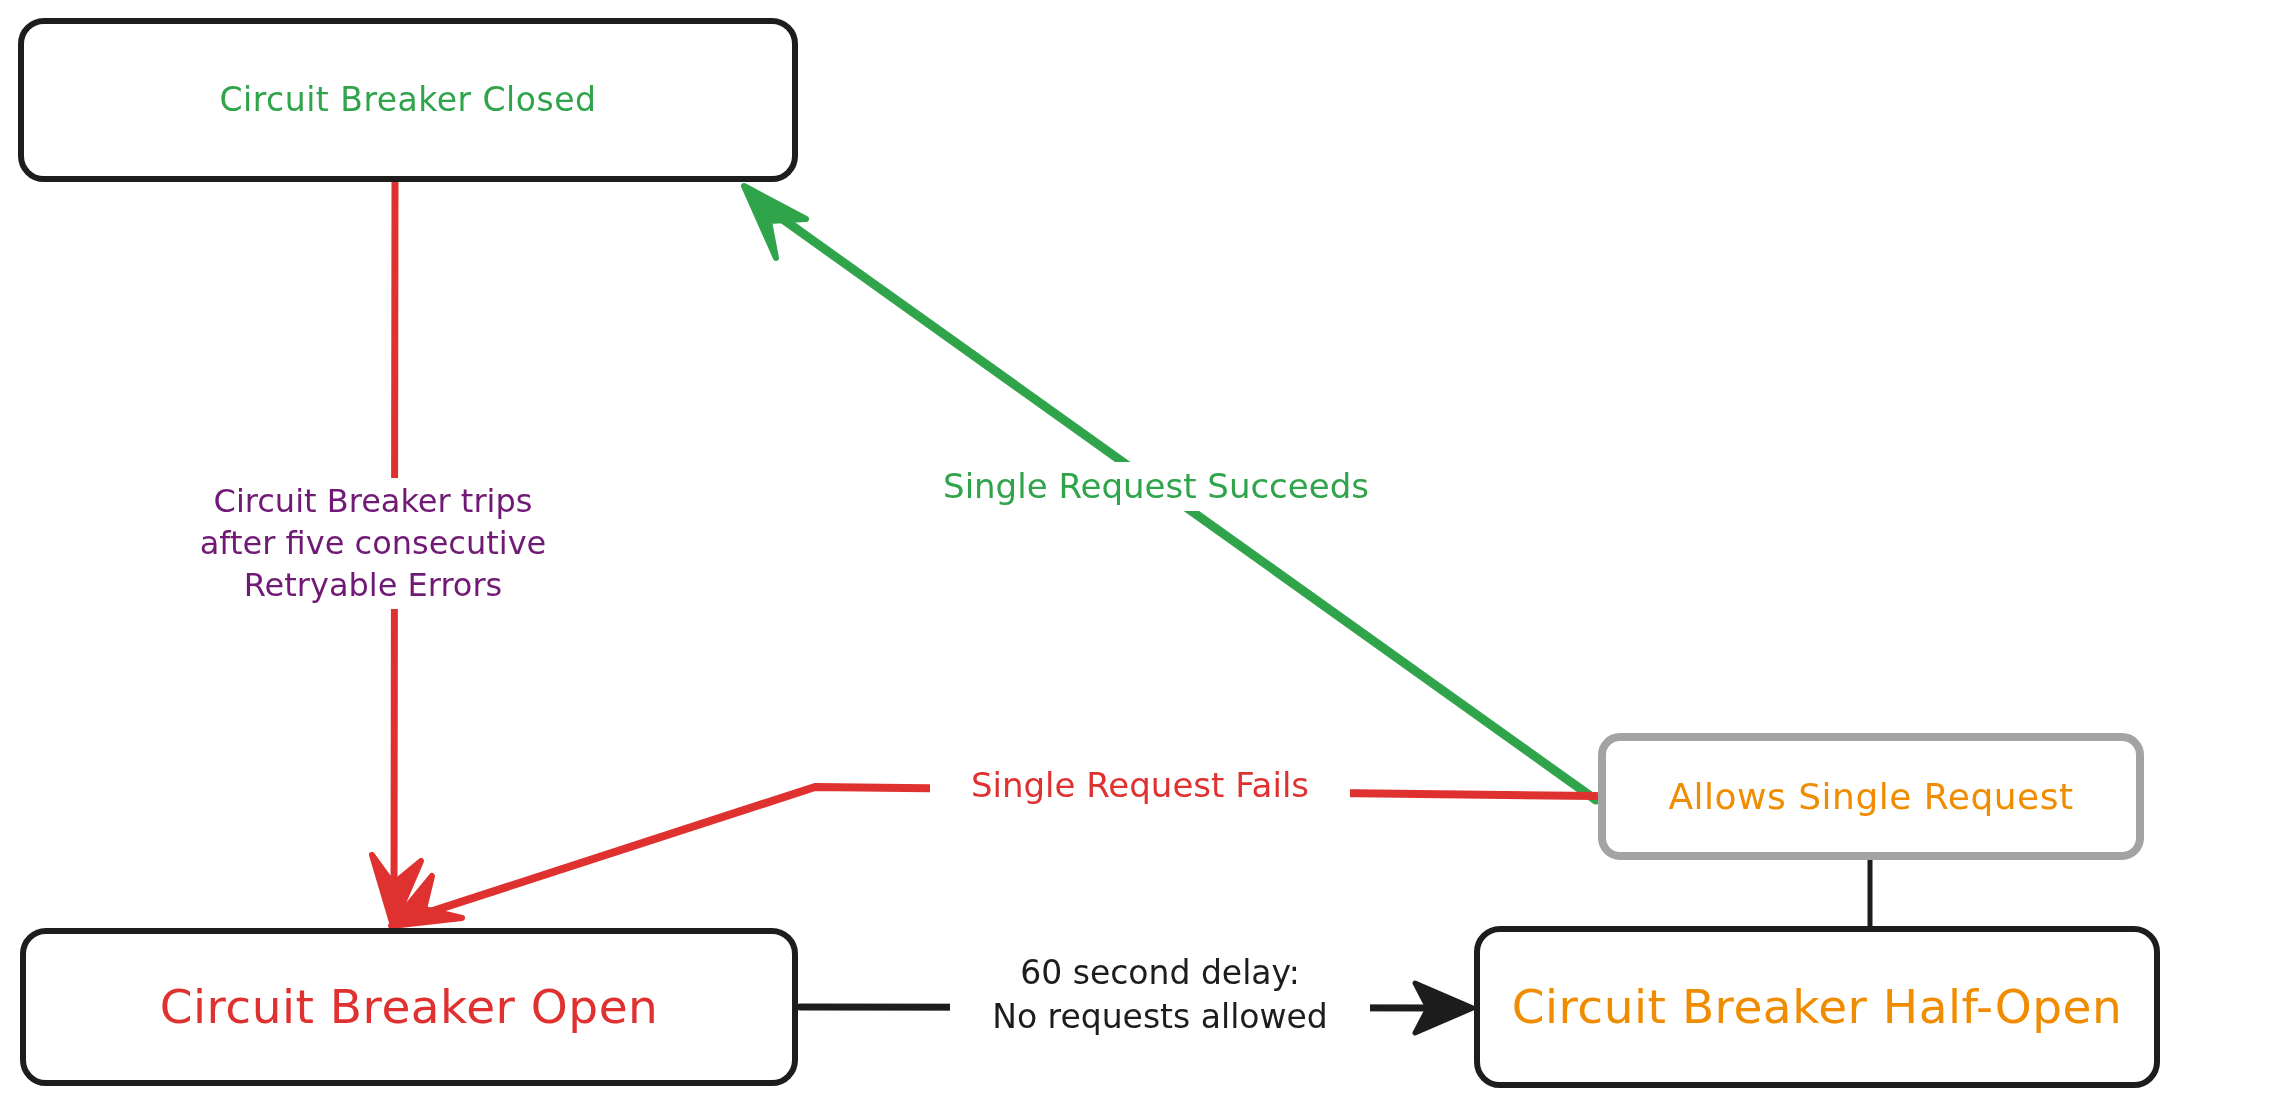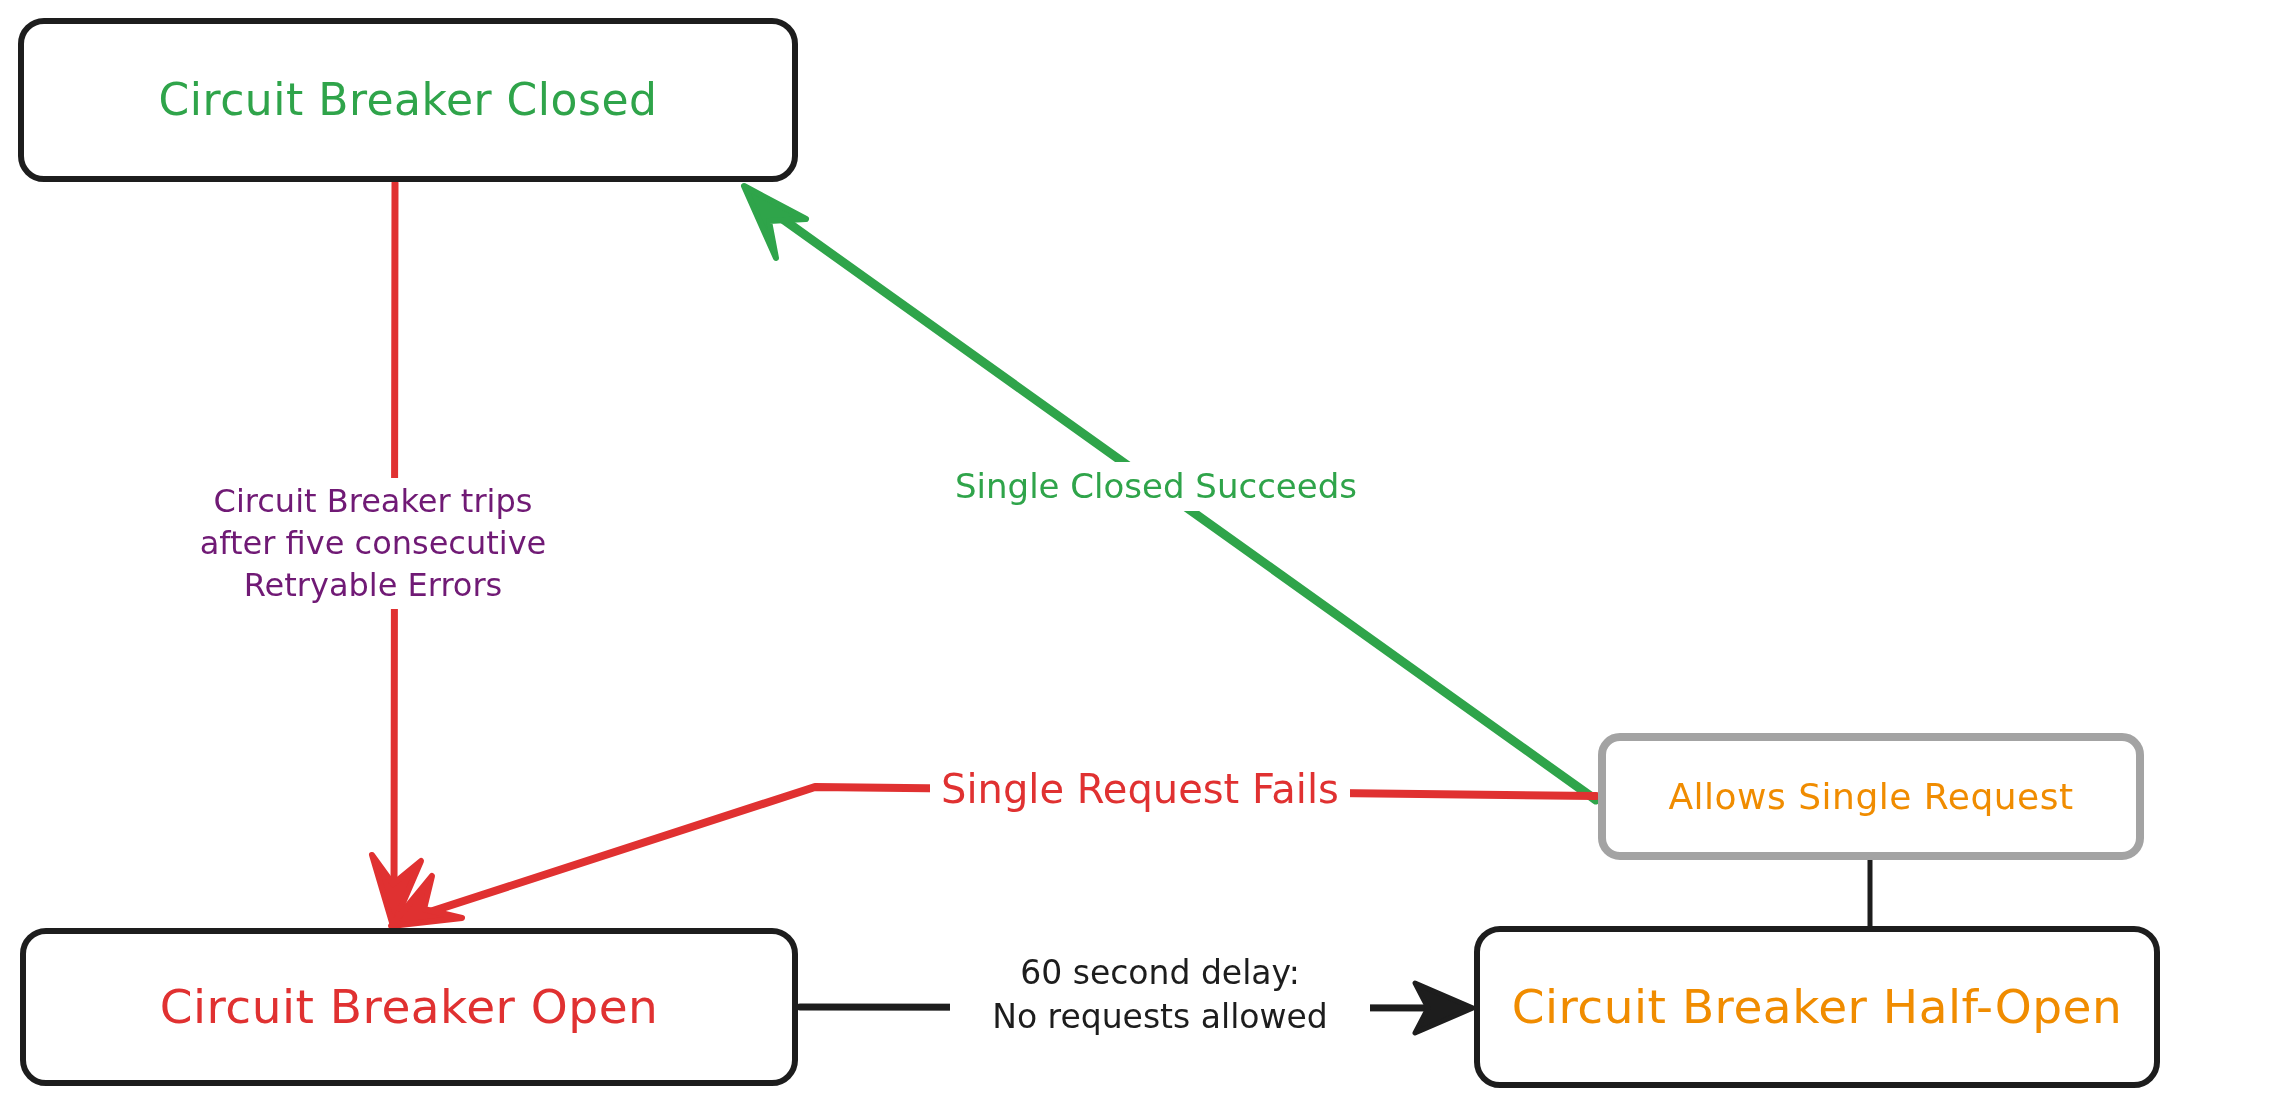--- a/index.html
+++ b/index.html
@@ -53,21 +53,21 @@
   }
   .label-green  { color: #2fa44a; }
   .label-red    { color: #e03131; }
   .label-orange { color: #f08c00; }
 
   #node-closed   { left: 18px;   top: 18px;   width: 780px; height: 164px; }
   #node-open     { left: 20px;   top: 928px;  width: 778px; height: 158px; }
   #node-halfopen { left: 1474px; top: 926px;  width: 686px; height: 162px; }
   #node-allows   { left: 1598px; top: 733px;  width: 546px; height: 127px; }
 
-  #node-closed   .node-label { font-size: 44px; }
+  #node-closed   .node-label { font-size: 33px; }
   #node-open     .node-label { font-size: 47px; }
   #node-halfopen .node-label { font-size: 47px; }
   #node-allows   .node-label { font-size: 36px; }
 
   .edge-label {
     position: absolute;
     z-index: 4;
     background: #ffffff;
     font-family: "DejaVu Sans", sans-serif;
     text-align: center;
@@ -87,21 +87,21 @@
     left: 906px;
     top: 462px;
     width: 500px;
     font-size: 34px;
     color: #2fa44a;
   }
   #label-fails {
     left: 930px;
     top: 761px;
     width: 420px;
-    font-size: 40px;
+    font-size: 34px;
     color: #e03131;
   }
   #label-delay {
     left: 950px;
     top: 949px;
     width: 420px;
     font-size: 33px;
     color: #1d1d1d;
   }
 </style>
@@ -150,20 +150,20 @@
   </div>
 
   <div class="node node-orange" id="node-allows">
     <span class="node-label label-orange">Allows Single Request</span>
   </div>
 
   <div class="edge-label" id="label-trips">Circuit Breaker trips
 after five consecutive
 Retryable Errors</div>
 
-  <div class="edge-label" id="label-succeeds">Single Closed Succeeds</div>
+  <div class="edge-label" id="label-succeeds">Single Request Succeeds</div>
 
   <div class="edge-label" id="label-fails">Single Request Fails</div>
 
   <div class="edge-label" id="label-delay">60 second delay:
 No requests allowed</div>
 
 </div>
 
 </body></html>

